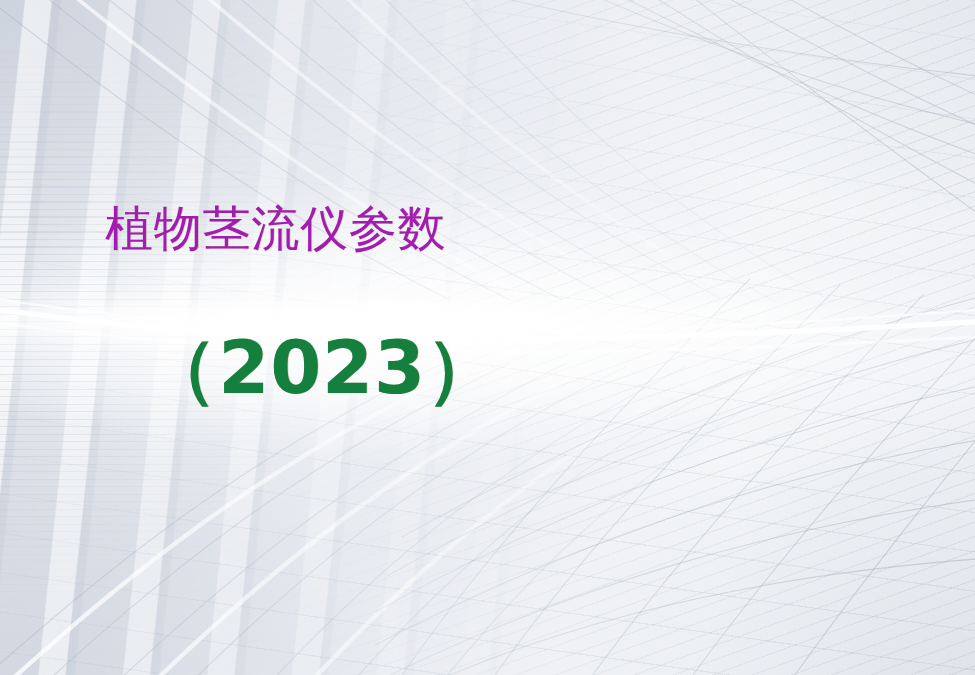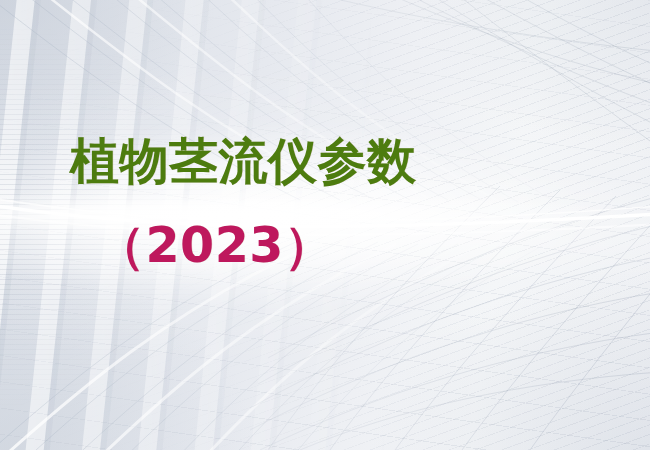--- a/index.html
+++ b/index.html
@@ -157,38 +157,38 @@
     left: 0;
     top: 0;
     width: 650px;
     height: 450px;
   }
 
   .title-line1 {
     position: absolute;
     left: 70px;
     top: 134px;
-    font-size: 49px;
-    font-weight: bold;
+    font-size: 32px;
+    font-weight: normal;
     line-height: 1.16;
     letter-spacing: 0.5px;
-    color: #4d7c0f;
+    color: #a21caf;
     white-space: nowrap;
     text-shadow: 0.5px 0 0 rgba(120,70,20,0.22);
   }
 
   .title-line2 {
     position: absolute;
     left: 96px;
     top: 218px;
     font-size: 49px;
     font-weight: bold;
     line-height: 1.16;
     letter-spacing: 0.5px;
-    color: #be185d;
+    color: #15803d;
     white-space: nowrap;
     text-shadow: 0.5px 0 0 rgba(120,70,20,0.22);
   }
 </style>
 </head>
 <body>
 
 <div id="slide">
 
   <div class="bg-layer bg-base"></div>

